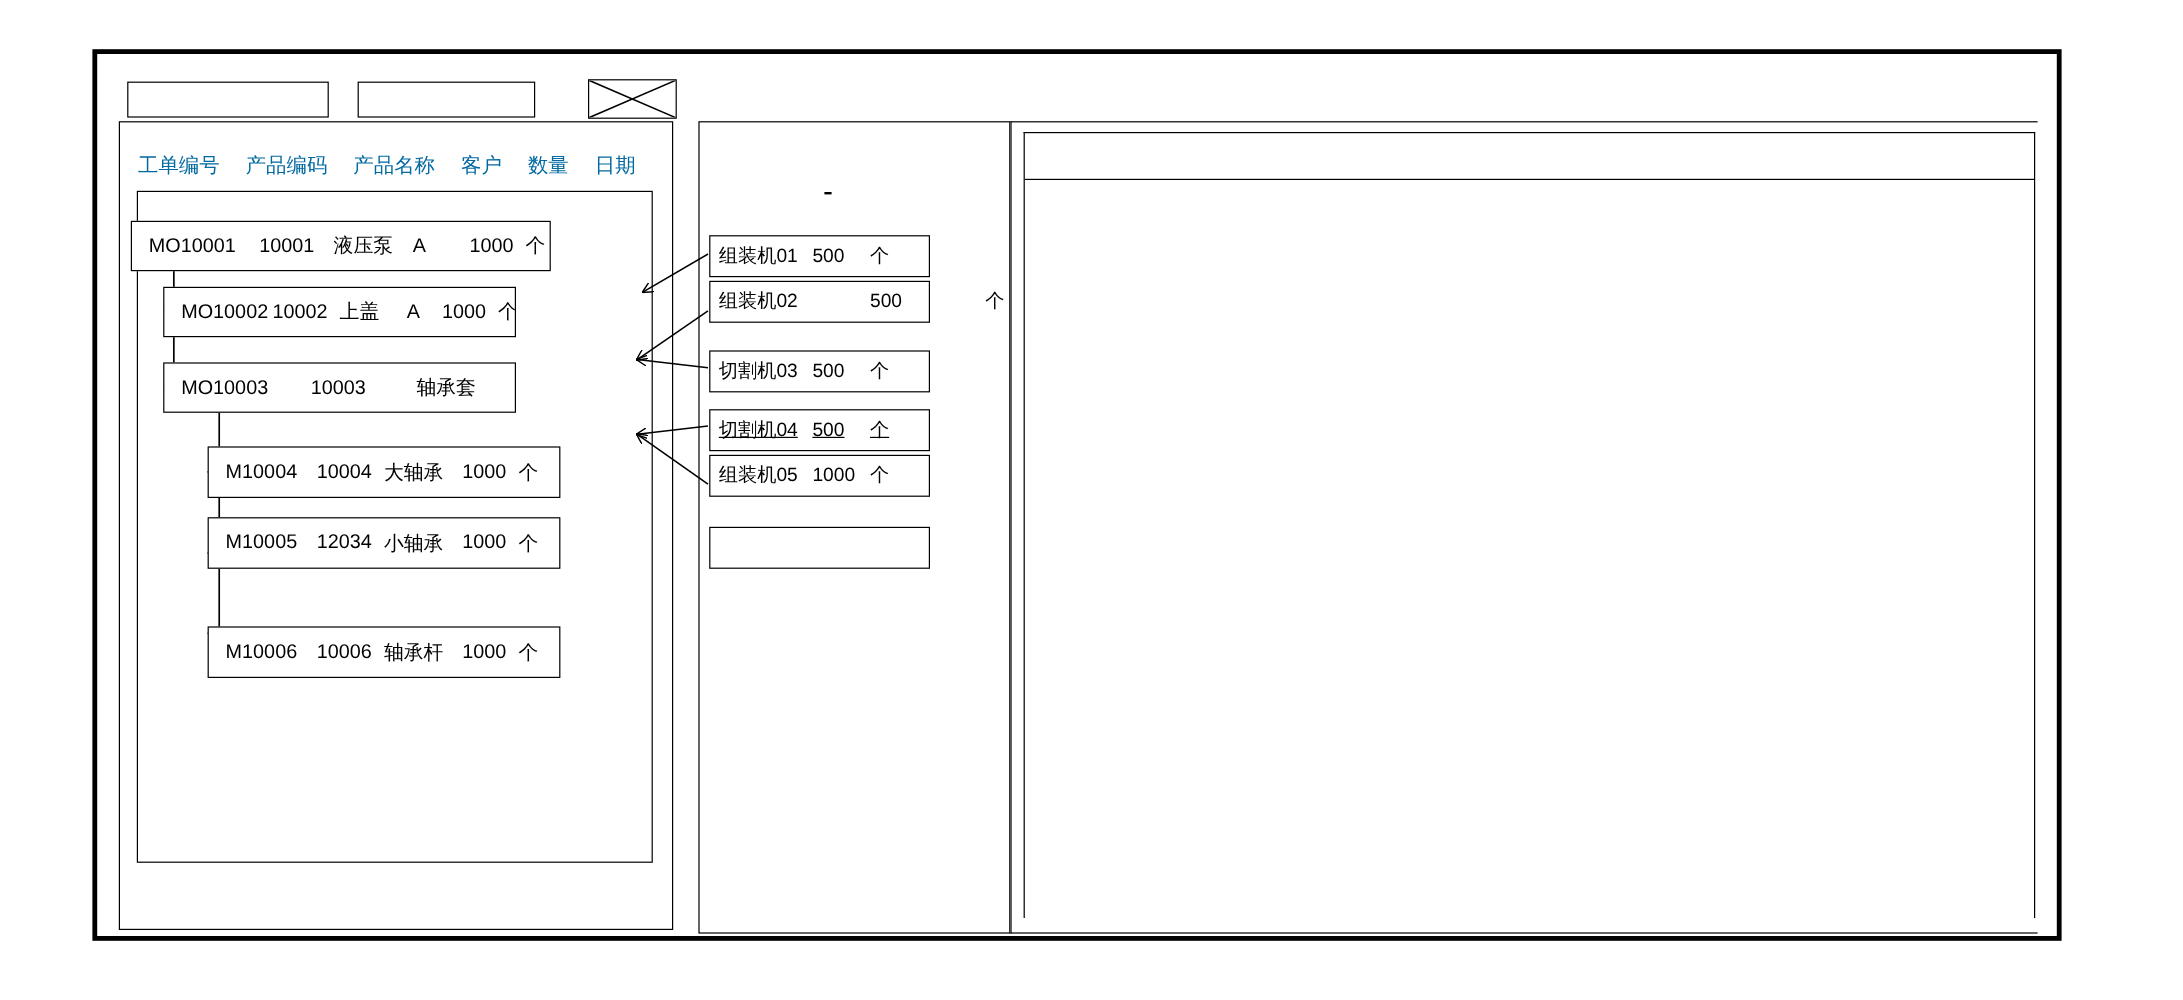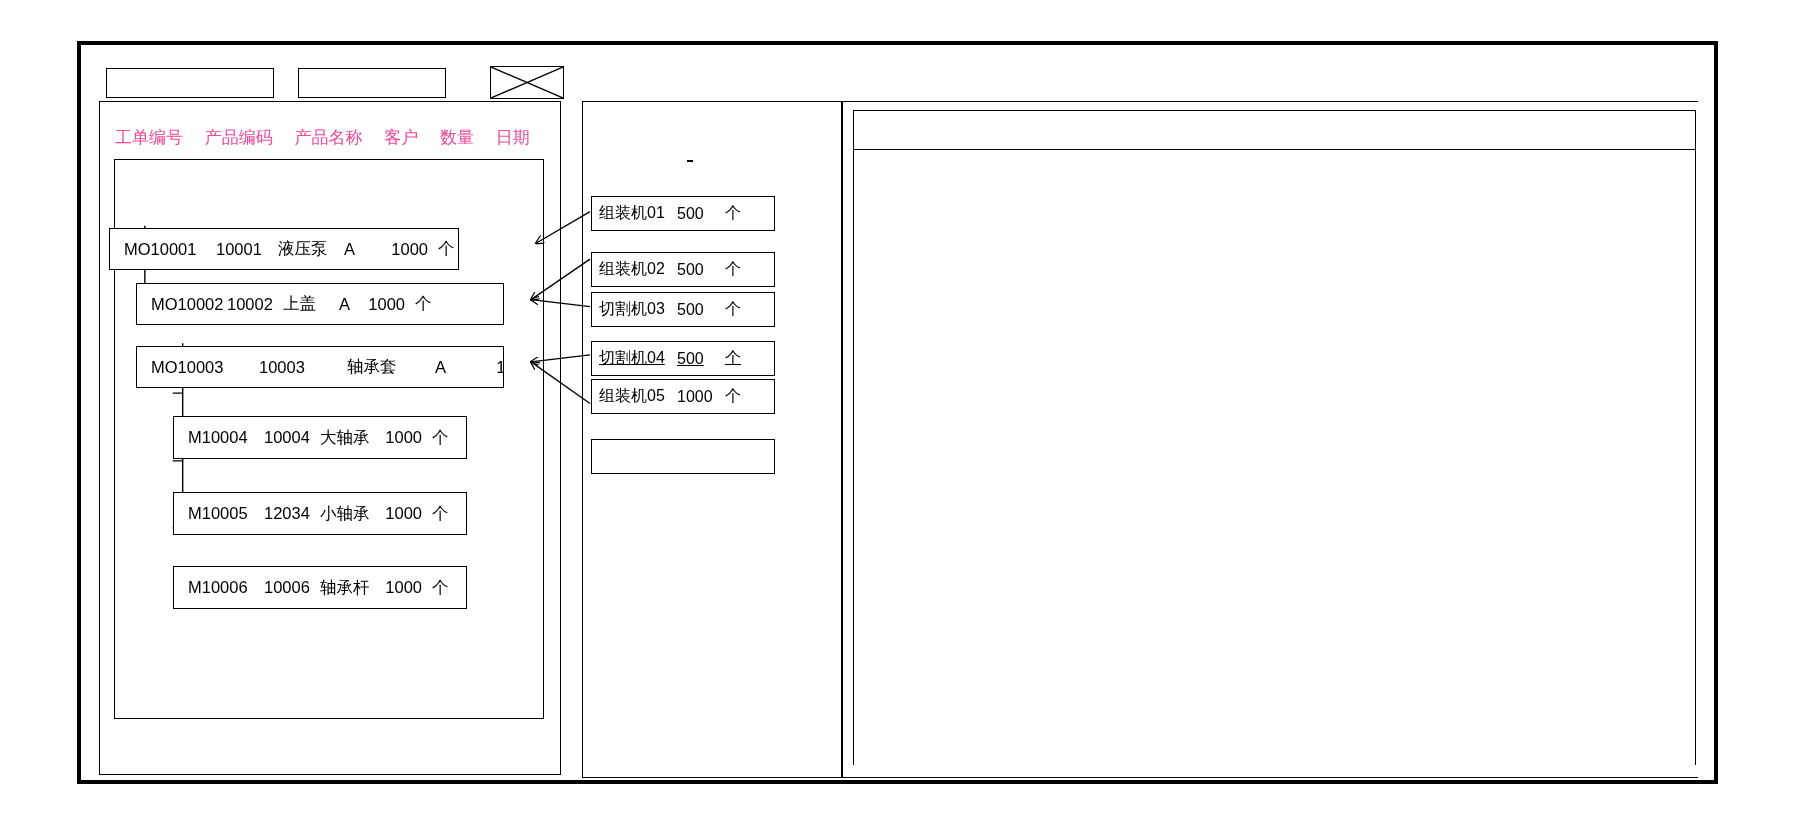--- a/index.html
+++ b/index.html
@@ -52,21 +52,21 @@
     left: 18px; top: 4px;
     width: 462px; height: 674px;
     border: 1.4px solid #000000;
     background: #ffffff;
   }
   .col-headers {
     position: absolute;
     left: 15px; top: 24px;
     width: 420px;
     font-size: 17px;
-    color: #ec4899;
+    color: #0369a1;
     white-space: nowrap;
   }
   .col-headers span { margin-right: 17px; }
   .col-headers span:last-child { margin-right: 0; }
   .tree-box {
     position: absolute;
     left: 14px; top: 57px;
     width: 430px; height: 560px;
     border: 1.4px solid #000000;
     background: #ffffff;
@@ -80,30 +80,29 @@
   .node {
     position: absolute;
     border: 1.4px solid #000000;
     background: #ffffff;
     display: flex;
     align-items: center;
     font-size: 16.5px;
     color: #000000;
     white-space: nowrap;
     overflow: hidden;
-    margin-top: 44px;
   }
   .node .cell { display: inline-block; }
   .node.lvl0 { left: -6px;  top: 24px;  width: 350px; height: 42px; padding-left: 14px; }
-  .node.lvl1 { left: 21px;  width: 368px; height: 42px; padding-left: 14px; }
+  .node.lvl1 { left: 21px;  width: 294px; height: 42px; padding-left: 14px; }
   .node.lvl1.n2 { top: 79px; }
   .node.lvl1.n3 { top: 142px; gap: 32px; }
   .node.lvl2 { left: 58px;  width: 294px; height: 43px; padding-left: 14px; }
   .node.lvl2.n4 { top: 212px; }
-  .node.lvl2.n5 { top: 288px; }
+  .node.lvl2.n5 { top: 271px; }
   .node.lvl2.n6 { top: 362px; }
   .node .c-wo   { min-width: 76px; }
   .node .c-code { min-width: 56px; }
   .node .c-name { min-width: 56px; }
   .node .c-cust { min-width: 20px; }
   .node .c-qty  { min-width: 46px; text-align: right; }
   .node .c-unit { margin-left: 10px; }
   .node.lvl0 .c-wo { min-width: 92px; }
   .node.lvl0 .c-code { min-width: 62px; }
   .node.lvl0 .c-name { min-width: 66px; }
@@ -133,21 +132,21 @@
     align-items: center;
     padding-left: 7px;
     font-size: 16px;
     color: #000000;
     white-space: nowrap;
   }
   .machine .m-name { min-width: 78px; }
   .machine .m-qty  { min-width: 48px; }
   .machine .m-unit { }
   .machine.m1 { top: 94px; }
-  .machine.m2 { top: 150px; }
+  .machine.m2 { top: 132px; gap: 48px; }
   .machine.m3 { top: 190px; }
   .machine.m4 { top: 239px; text-decoration: underline; }
   .machine.m5 { top: 277px; }
   .machine.m6 { top: 337px; }
   
   .panel-right {
     position: absolute;
     left: 761px; top: 4px;
     width: 856px; height: 677px;
     border-left: 1.4px solid #000000;

